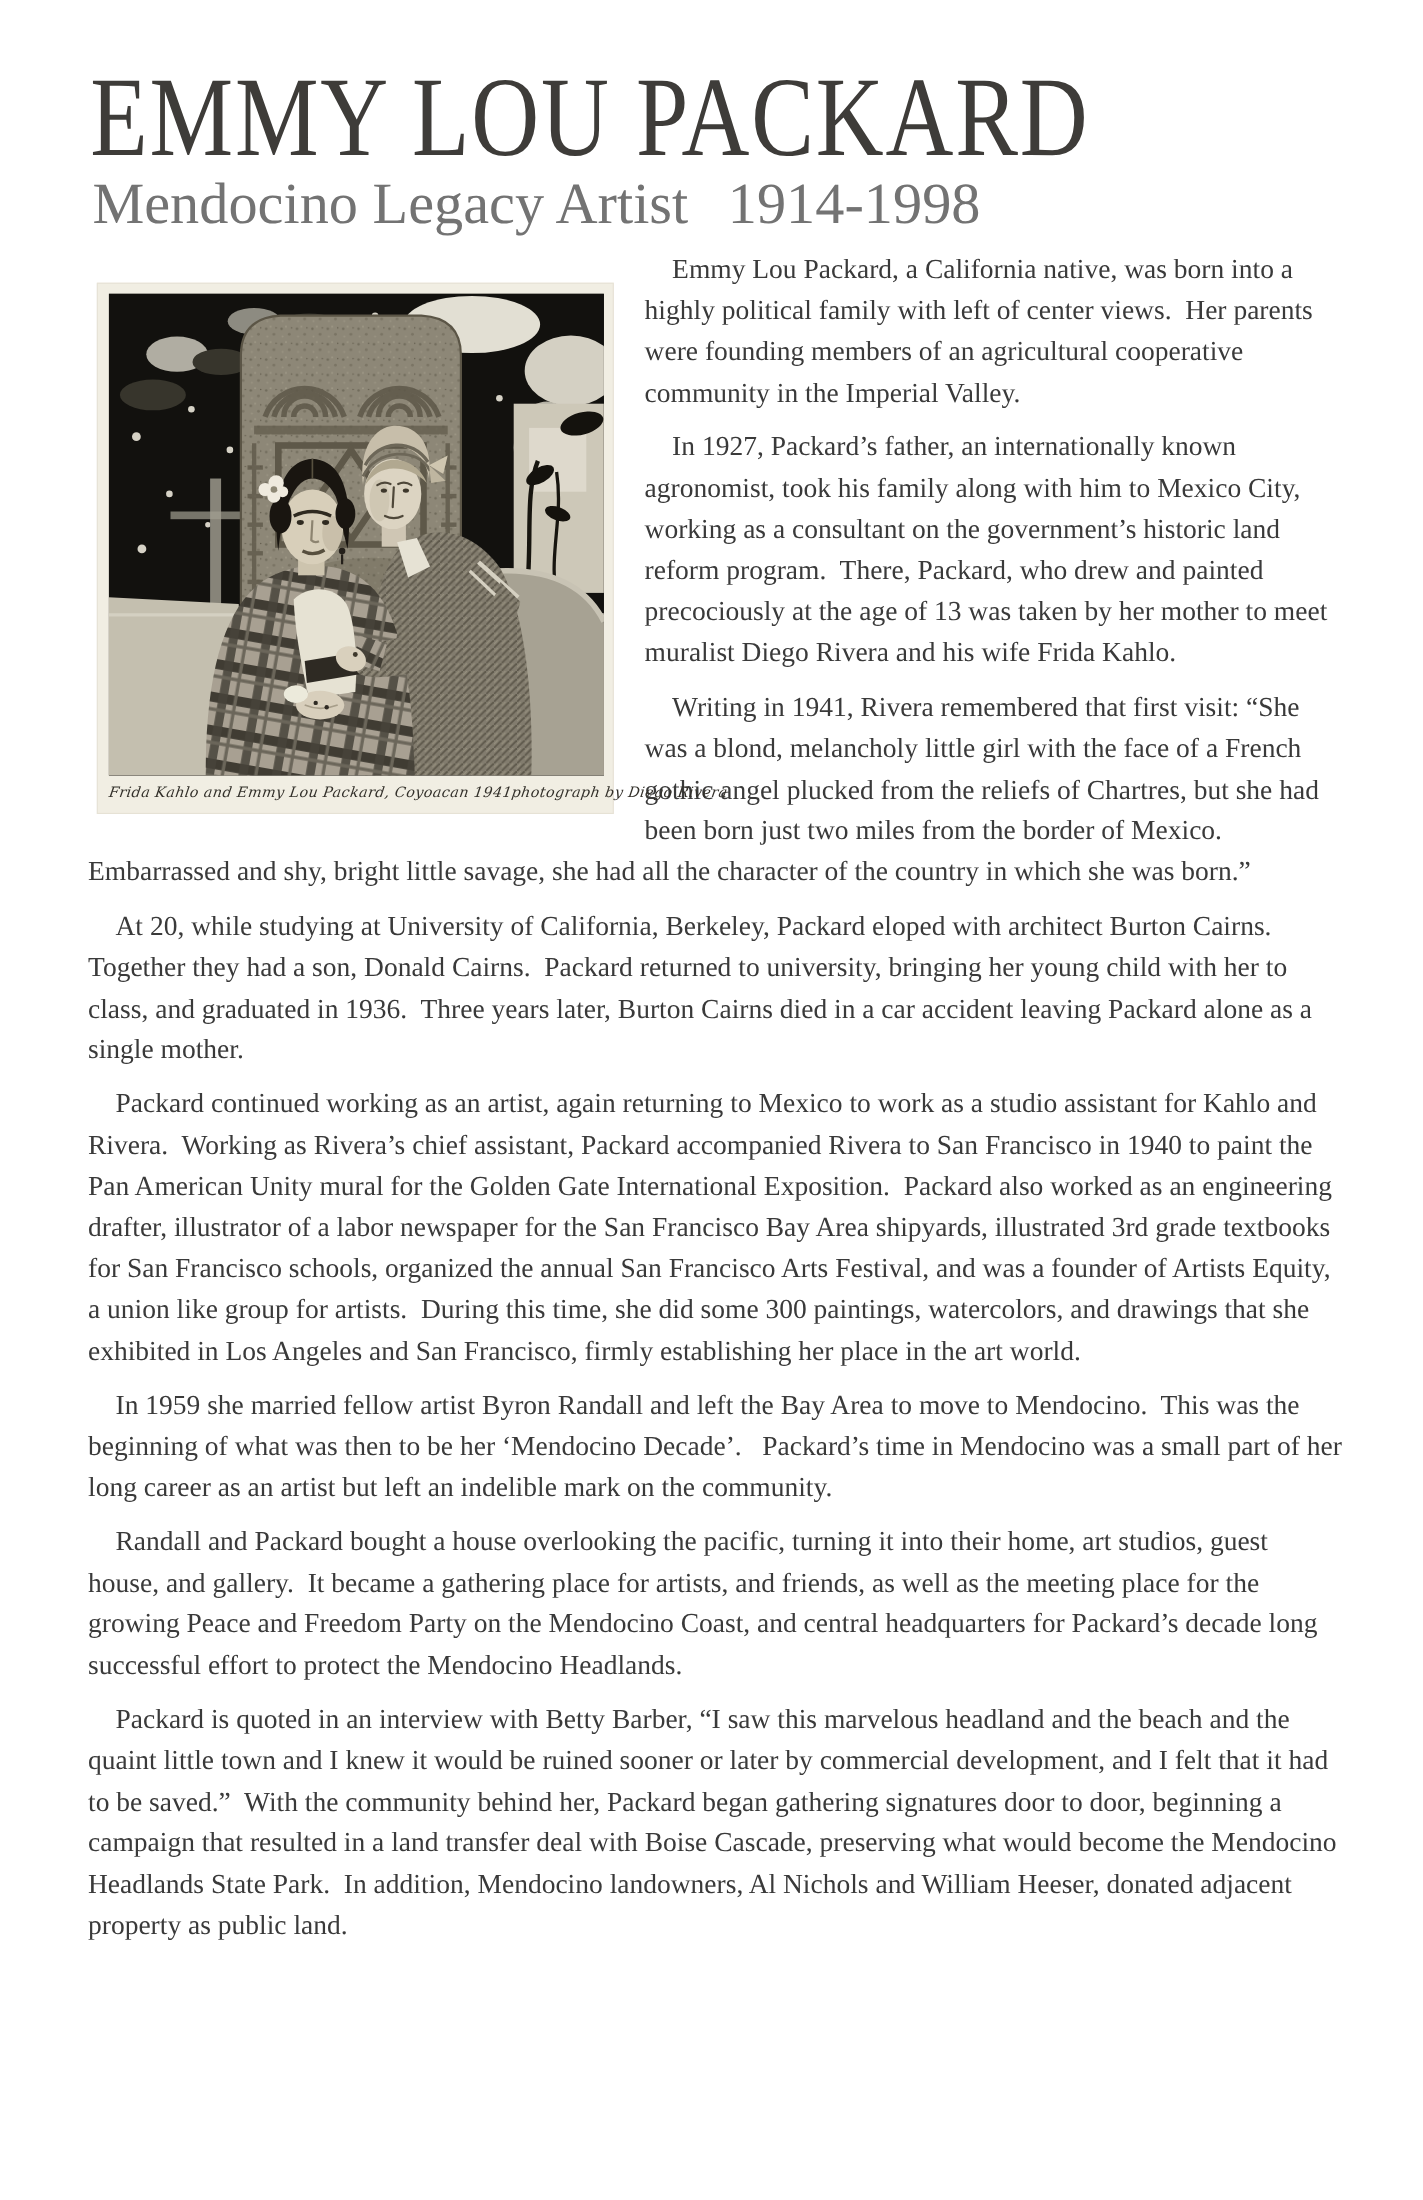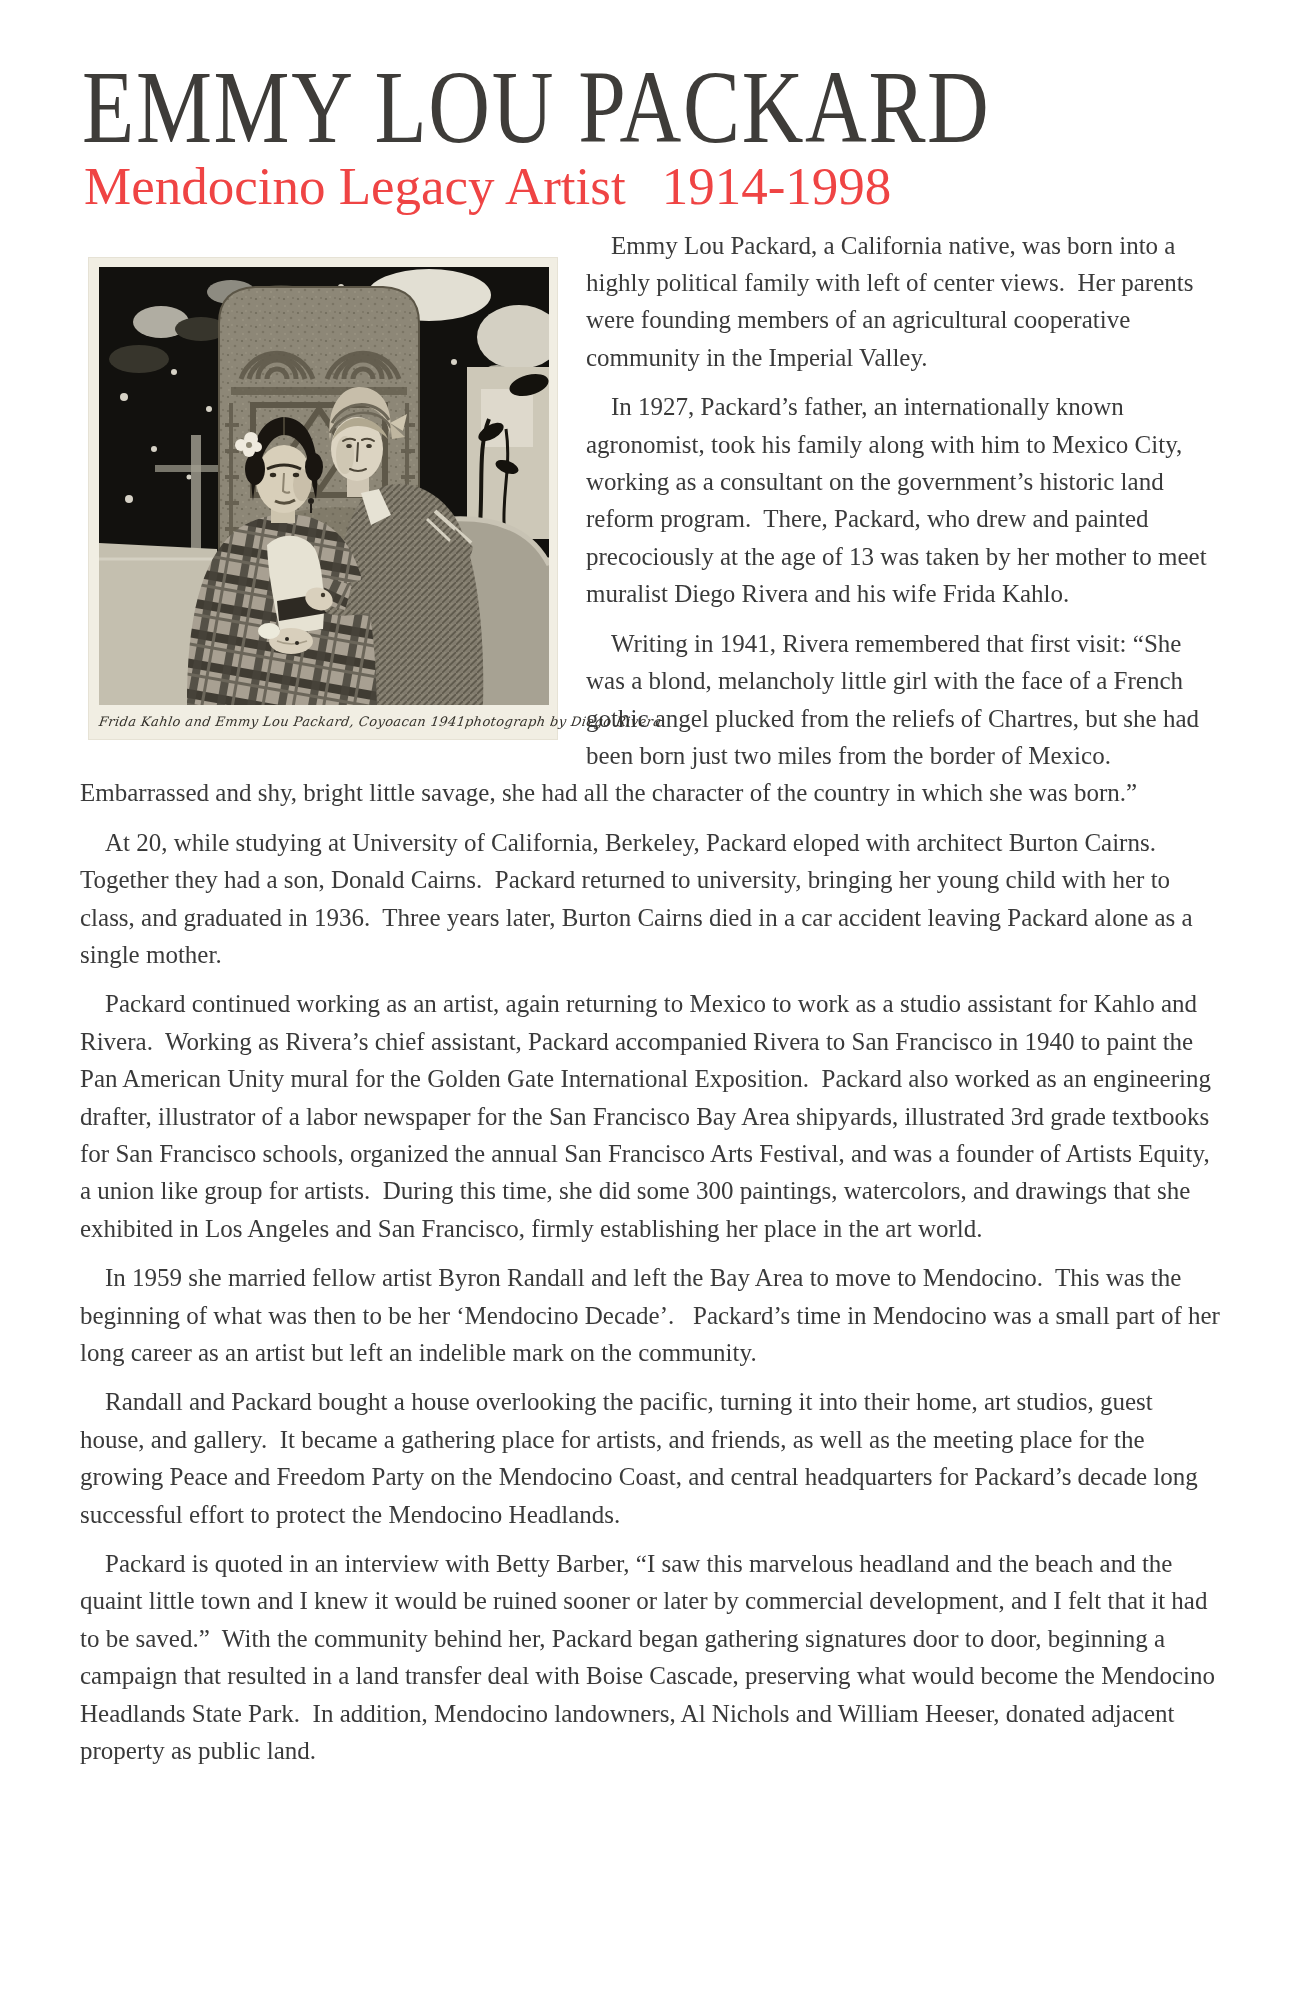--- a/index.html
+++ b/index.html
@@ -6,21 +6,21 @@
   body{width:1294px;height:2000px;overflow:hidden;font-family:"Liberation Serif", serif;}
   .page{padding:0 59px 0 68px;box-sizing:border-box;}
   h1.title{
     margin:56px 0 0 14px;
     font-size:103px;line-height:1;font-weight:normal;
     color:#3e3c39;letter-spacing:2px;white-space:nowrap;
     transform:scaleX(.83);transform-origin:left top;
   }
   .subtitle{
     margin:0 0 0 16px;line-height:1.05;
-    font-size:53px;color:#ef4444;white-space:nowrap;
+    font-size:53px;color:#737373;white-space:nowrap;
   }
   .subtitle .gap{display:inline-block;width:36px;}
   .article{
     margin-top:5px;
     font-size:25px;line-height:37.4px;color:#3a3a3a;
   }
   .article p{margin:12px;text-indent:25px;white-space:pre-wrap;}
   figure.photo{
     float:left;width:470px;height:483px;box-sizing:border-box;
     margin:30px 28px 10px 20px;padding:9px 10px 0 10px;

